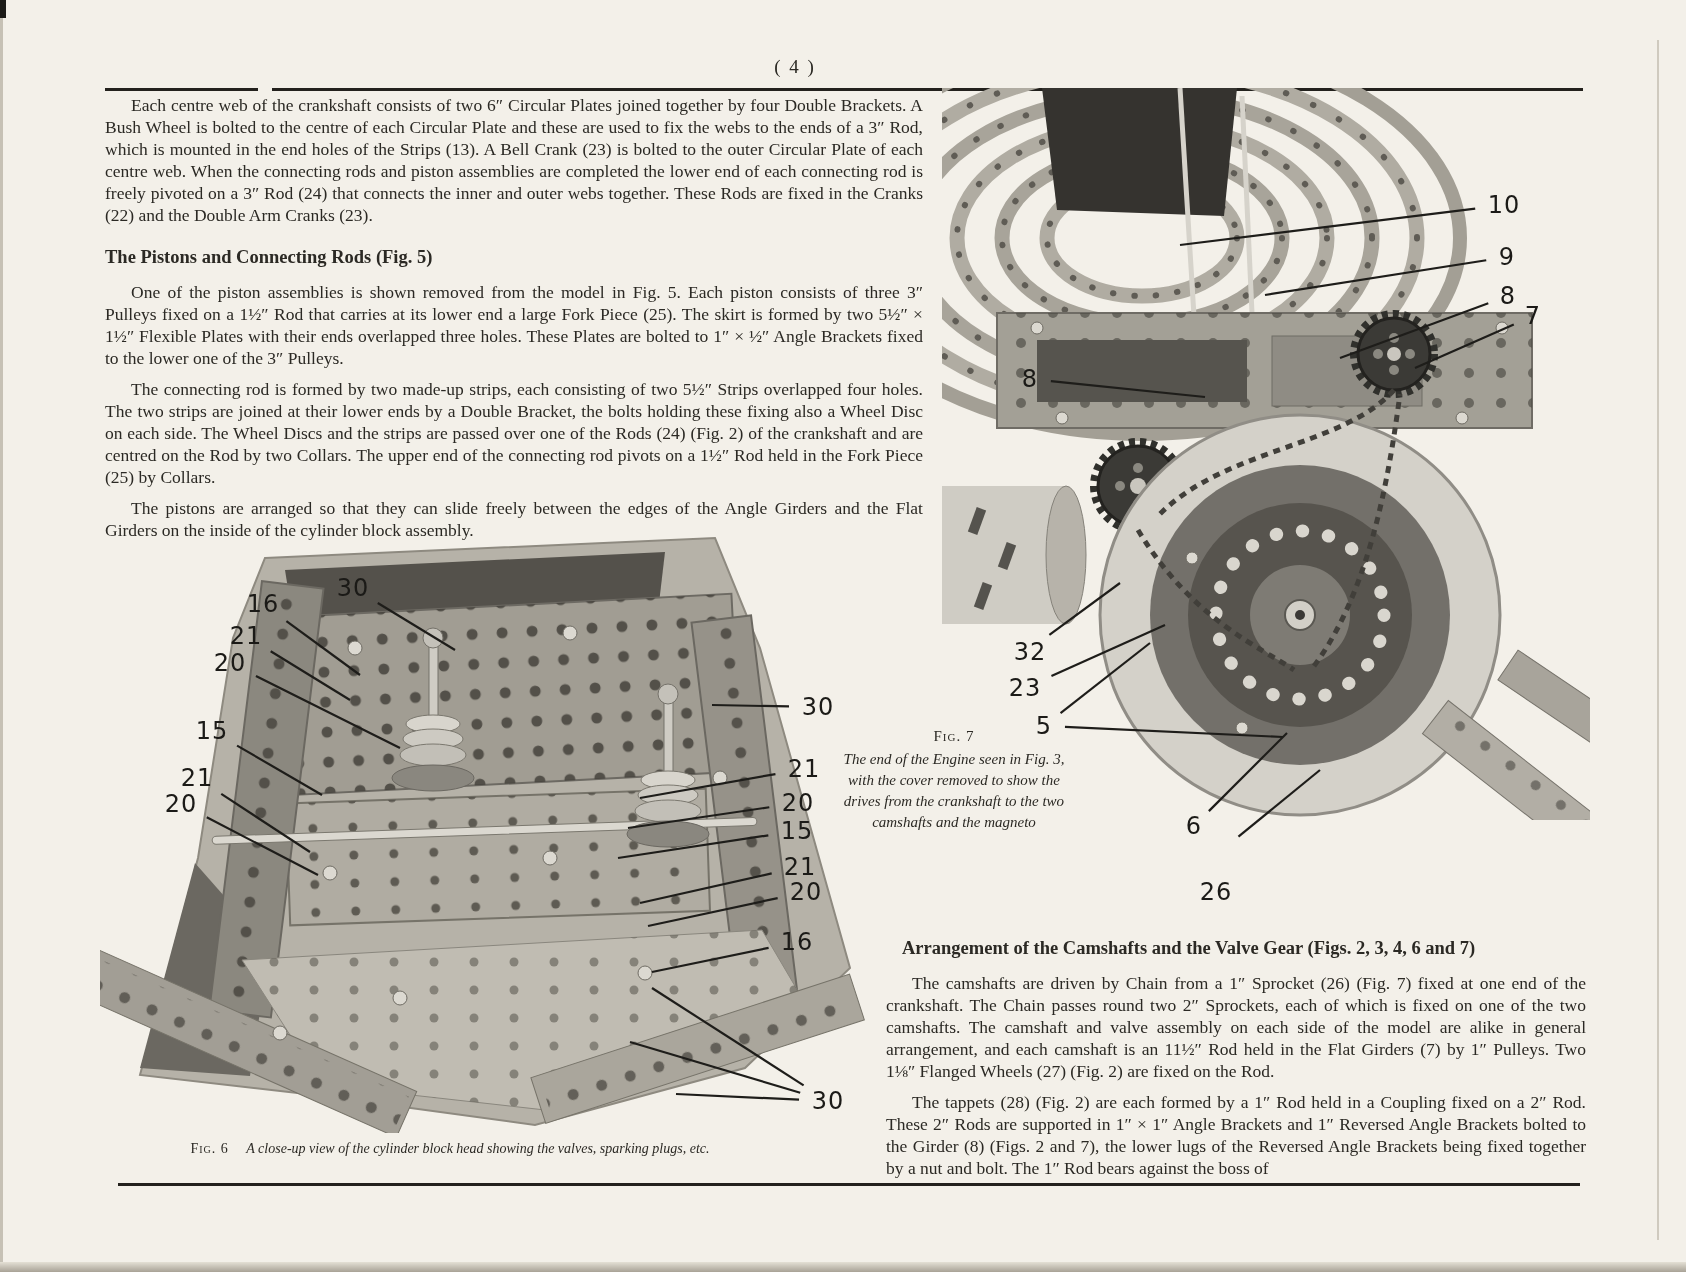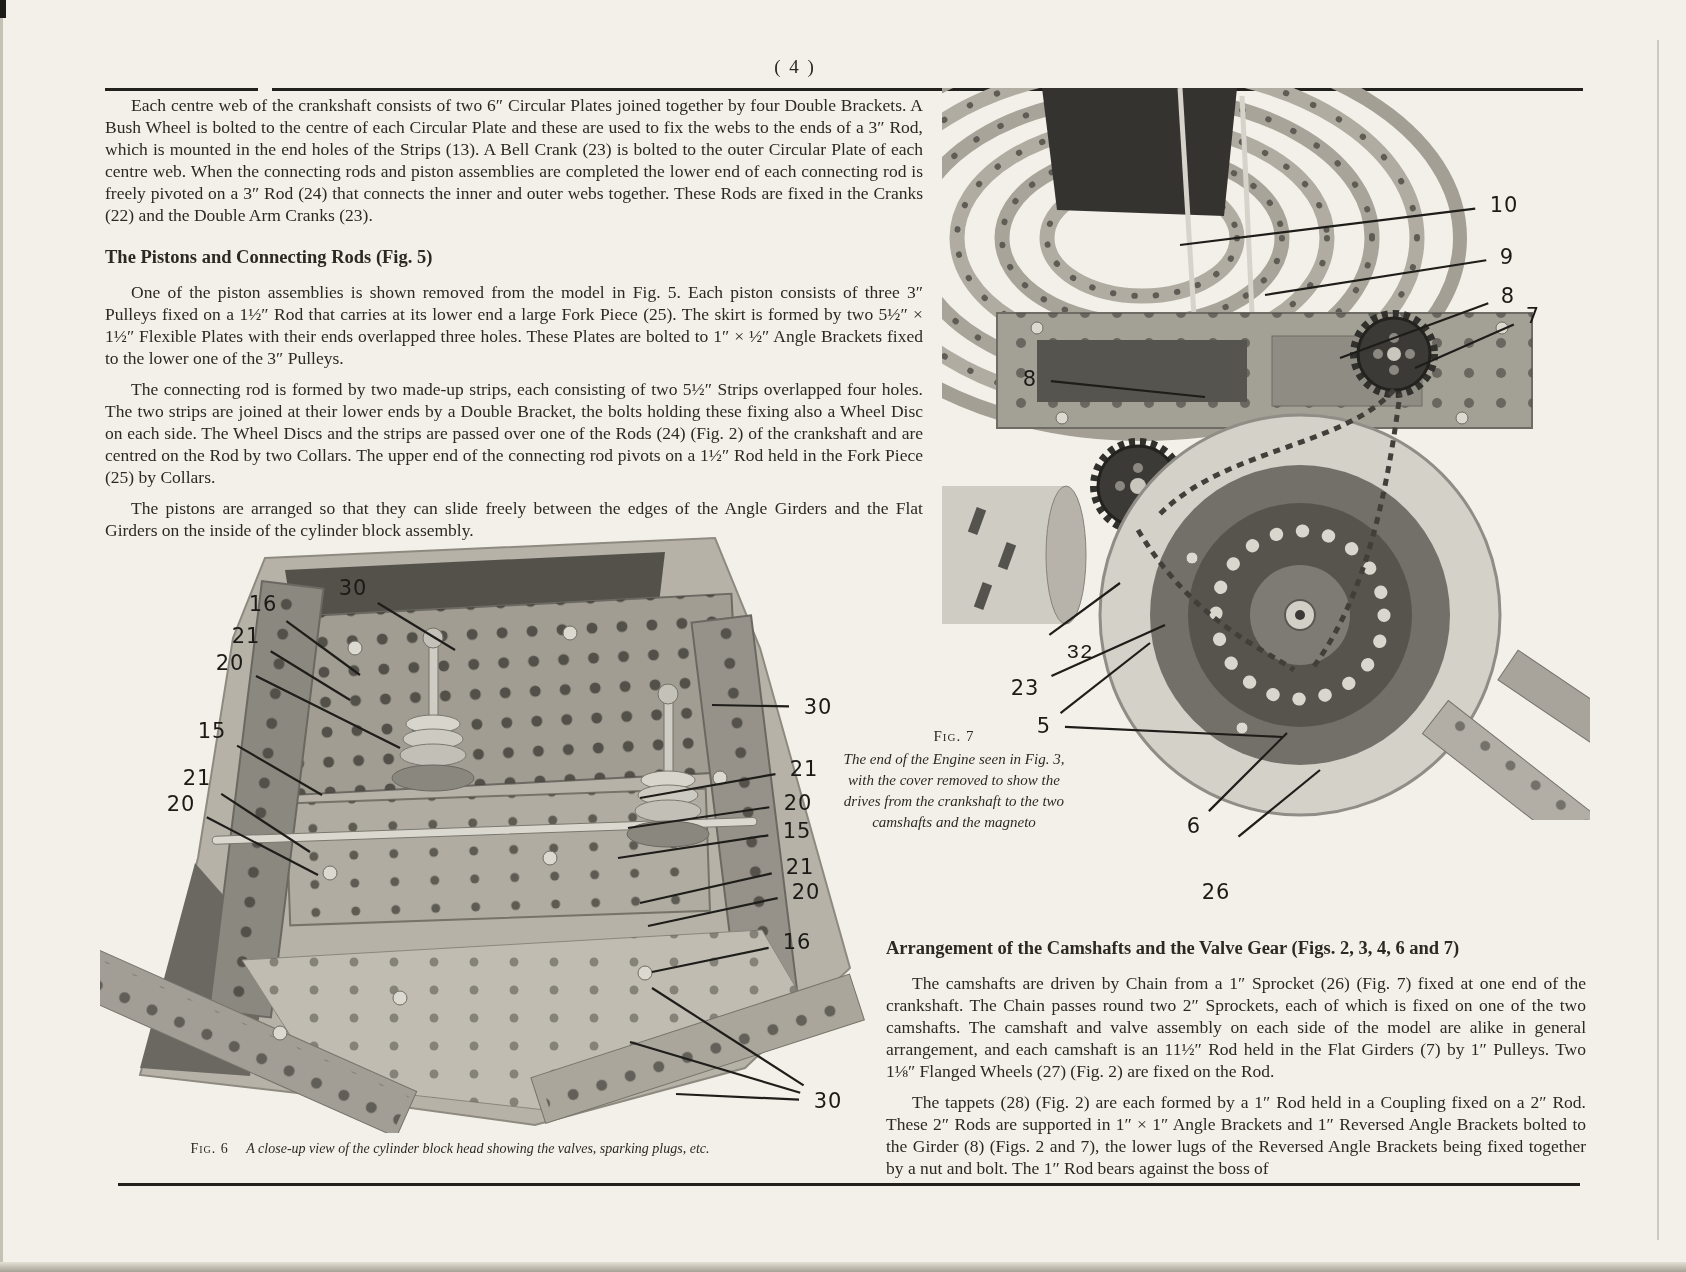--- a/index.html
+++ b/index.html
@@ -21,41 +21,41 @@
   .rule-top-a{left:105px;top:88px;width:153px;}
   .rule-top-b{left:272px;top:88px;width:1311px;}
   .rule-bottom{left:118px;top:1183px;width:1462px;}
 
   .col-left{position:absolute;left:105px;top:94px;width:818px;}
   .col-right-text{position:absolute;left:886px;top:936px;width:700px;}
   p.body{font-size:17.5px;line-height:22px;text-align:justify;margin:0 0 9px 0;
     text-indent:26px;font-family:Liberation Serif, serif;}
   h3.sec{font-size:18.5px;line-height:24px;margin:19px 0 12px 0;font-weight:bold;
     text-indent:0;}
-  .col-right-text h3.sec{margin-top:0;}
+  .col-right-text h3.sec{margin-top:0;margin-left:16px;}
 
   
   .fig6-caption{position:absolute;left:120px;top:1141px;width:660px;text-align:center;
     font-size:14px;}
   .figlabel{font-variant:small-caps;letter-spacing:1px;font-style:normal;}
   .fig6-caption .cap-text{font-style:italic;margin-left:14px;}
   .fig7-caption{position:absolute;left:828px;top:726px;width:252px;text-align:center;
     font-size:15px;line-height:21px;font-style:italic;}
   .fig7-caption .figlabel{display:block;margin-bottom:2px;}
 
   .photo{position:absolute;}
   #fig6-photo{left:100px;top:528px;}
   #fig7-photo{left:942px;top:88px;}
 
   
   #leader-svg{position:absolute;left:0;top:0;width:1686px;height:1272px;
     pointer-events:none;}
   #leader-svg line{stroke:#1e1d1a;stroke-width:2.2px;}
   .callout{position:absolute;transform:translate(-50%,-50%);
-    font-family:"DejaVu Sans",sans-serif;font-size:21px;color:#1b1a17;
+    font-family:"DejaVu Sans",sans-serif;font-size:24px;color:#1b1a17;
     letter-spacing:1px;white-space:nowrap;}
 </style>
 </head>
 <body>
 
 <div class="page">
 
   <div class="edge-left"></div>
   <div class="edge-tick"></div>
   <div class="edge-right"></div>
@@ -287,21 +287,21 @@
       <span class="callout" style="left: 797px; top: 831px;">15</span>
       <span class="callout" style="left: 800px; top: 867px;">21</span>
       <span class="callout" style="left: 806px; top: 892px;">20</span>
       <span class="callout" style="left: 797px; top: 942px;">16</span>
       <span class="callout" style="left: 828px; top: 1101px;">30</span>
       <span class="callout" style="left: 1504px; top: 205px;">10</span>
       <span class="callout" style="left: 1507px; top: 257px;">9</span>
       <span class="callout" style="left: 1508px; top: 296px;">8</span>
       <span class="callout" style="left: 1533px; top: 316px;">7</span>
       <span class="callout" style="left: 1030px; top: 379px;">8</span>
-      <span class="callout" style="left: 1080px; top: 652px; font-family: Liberation Mono, monospace;">32</span>
+      <span class="callout" style="left: 1030px; top: 652px;">32</span>
       <span class="callout" style="left: 1025px; top: 688px;">23</span>
       <span class="callout" style="left: 1044px; top: 726px;">5</span>
       <span class="callout" style="left: 1194px; top: 826px;">6</span>
       <span class="callout" style="left: 1216px; top: 892px;">26</span>
     </div>
 
   <div class="fig7-caption">
     <span class="figlabel">Fig. 7</span>
     <div>The end of the Engine seen in Fig. 3,</div>
     <div>with the cover removed to show the</div>

